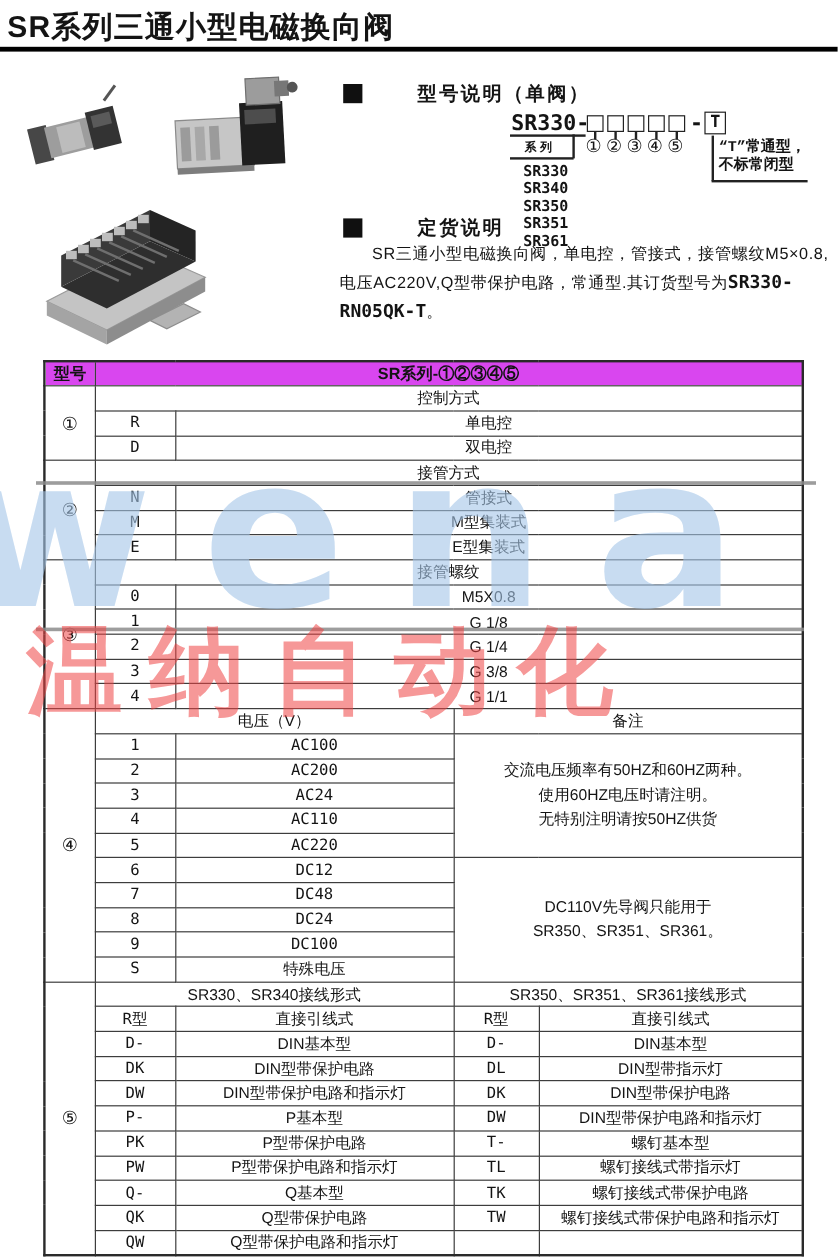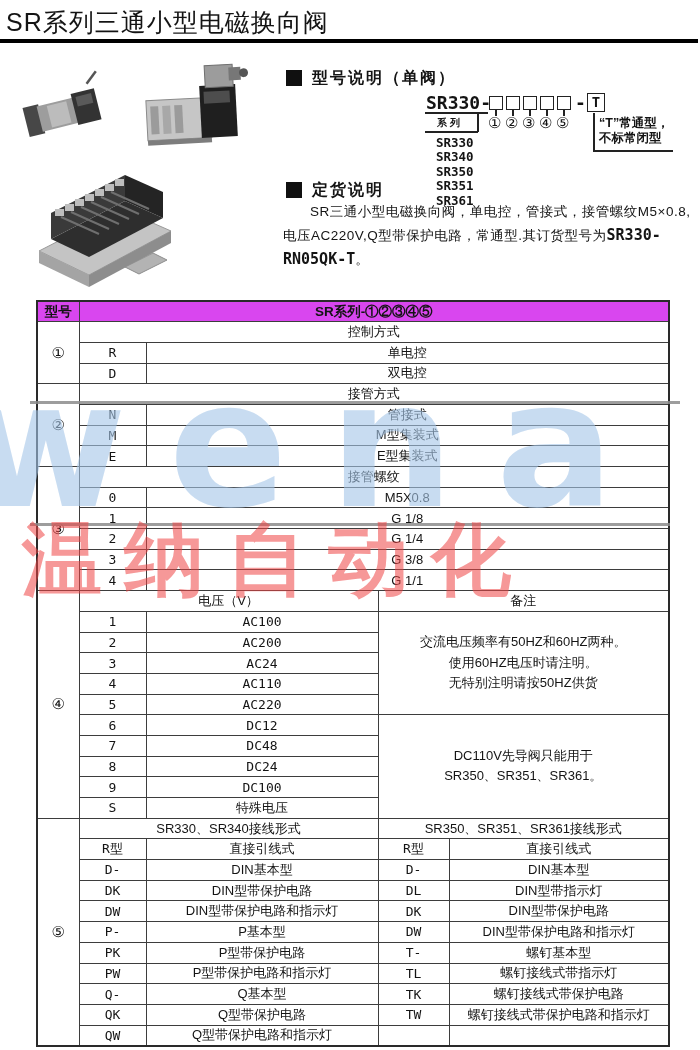--- a/index.html
+++ b/index.html
@@ -1,40 +1,40 @@
 <!DOCTYPE html>
 <html><head>
 <meta charset="utf-8">
 <style>
   * { margin:0; padding:0; box-sizing:border-box; }
   body { background:#e8e8e8; font-family:"Liberation Sans", sans-serif; }
   .page { position:relative; width:700px; height:1050px; background:#ffffff; overflow:hidden; color:#141414; }
   .abs { position:absolute; }
 
   
-  .doc-title { left:6px; top:6px; font-size:25px; font-weight:normal; letter-spacing:1px; }
+  .doc-title { left:6px; top:6px; font-size:25px; font-weight:bold; letter-spacing:1px; }
   .title-rule { left:0; top:39px; width:698px; height:4px; background:#000; }
 
   
   .bullet-square { width:16px; height:16px; background:#101010; }
-  .section-heading { font-size:16px; font-weight:bold; letter-spacing:2px; }
+  .section-heading { font-size:16px; font-weight:bold; letter-spacing:2px;margin-left:36px; }
 
   
   .mono { font-family:"DejaVu Sans Mono", monospace; }
   .model-prefix { left:426px; top:92px; font-size:18px; font-weight:bold; }
   .u-line { background:#222; }
   .digit-box { width:14px; height:14px; border:1.5px solid #222; background:#fff; }
   .model-dash { left:575px; top:92px; font-size:18px; font-weight:bold; }
   .t-box { left:587px; top:93px; width:18px; height:19px; border:1.5px solid #222; text-align:center;
            font-size:14px; font-weight:bold; line-height:17px; }
   .stem { width:1.5px; background:#222; }
   .circle-mark { font-size:15px; line-height:15px; }
   .series-label { left:437px; top:116px; font-size:10px; font-weight:bold; letter-spacing:3px; }
   .series-item { font-size:12.5px; font-weight:bold; line-height:14.4px; }
-  .t-note { font-size:12.5px; font-weight:bold; line-height:14px; white-space:nowrap; }
+  .t-note { font-size:12.5px; font-weight:bold; line-height:14px; white-space:nowrap;font-family:Liberation Mono, monospace; }
 
   
   .order-par { left:283px; top:201px; width:410px; font-size:13.5px; line-height:1.62;
                text-indent:2em; letter-spacing:0.5px; }
   .order-model { font-size:15px; font-weight:bold; font-family:"DejaVu Sans Mono", monospace; letter-spacing:0; }
 
   
   #spec-table { left:36px; top:300px; }
   table { border-collapse:collapse; table-layout:fixed; width:632px; border:2px solid #2a2a2a; }
   td, th { border:1px solid #3d3d3d; height:20.7px; padding:0 2px; text-align:center;

